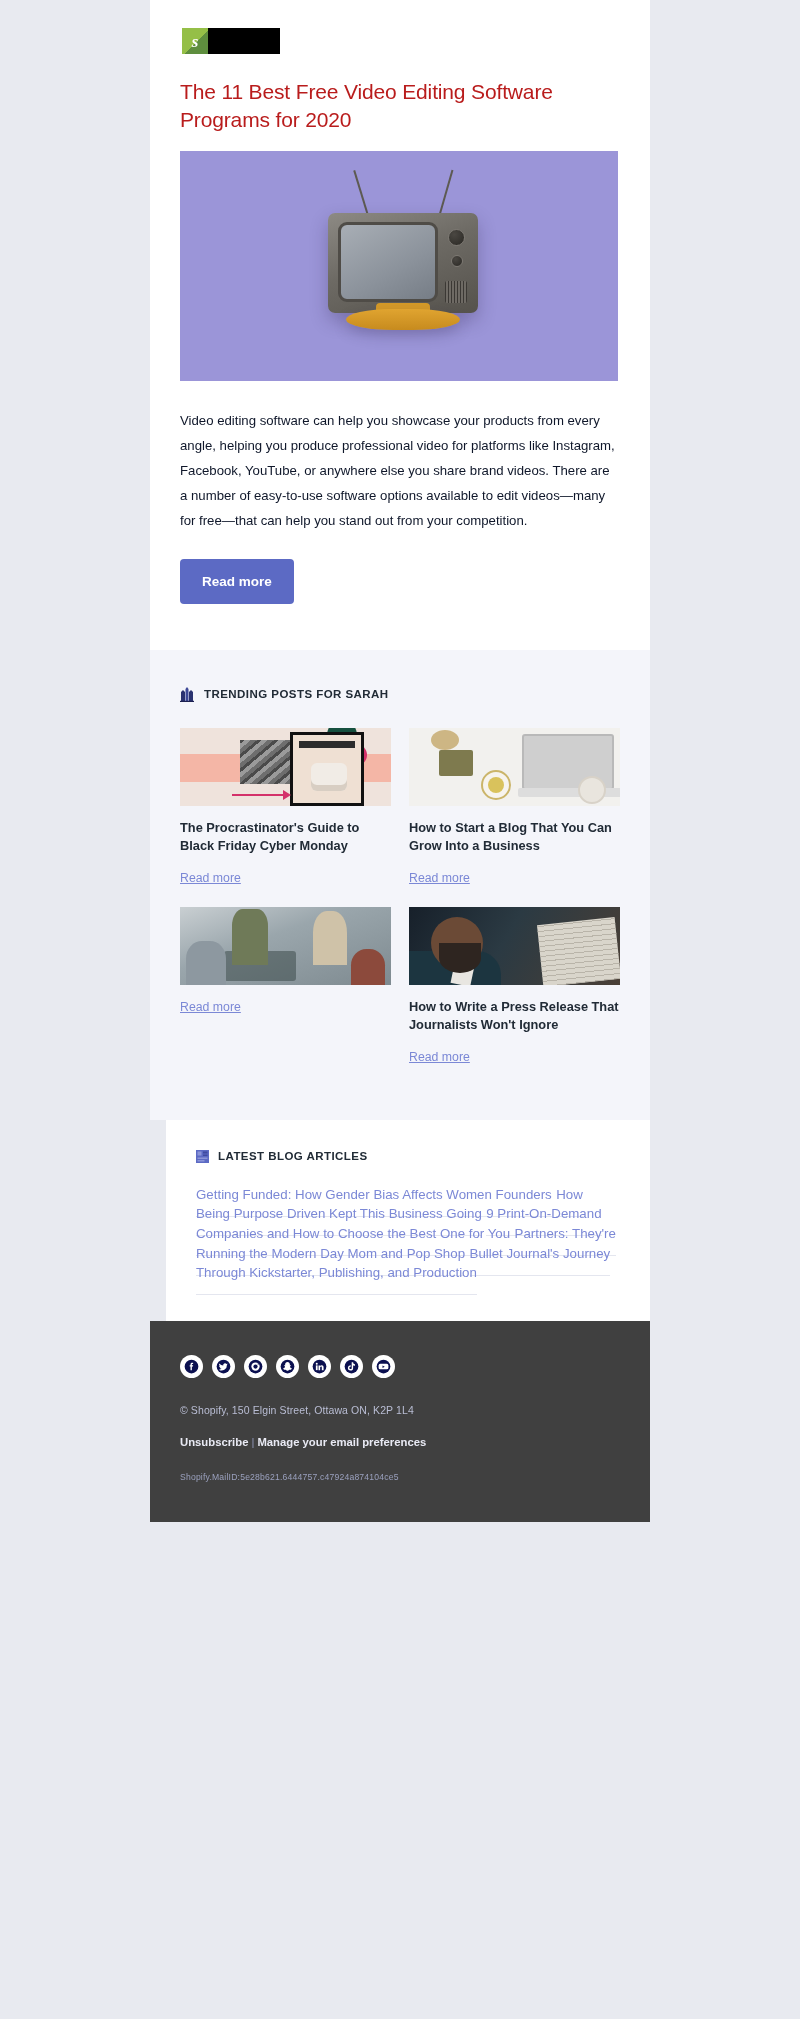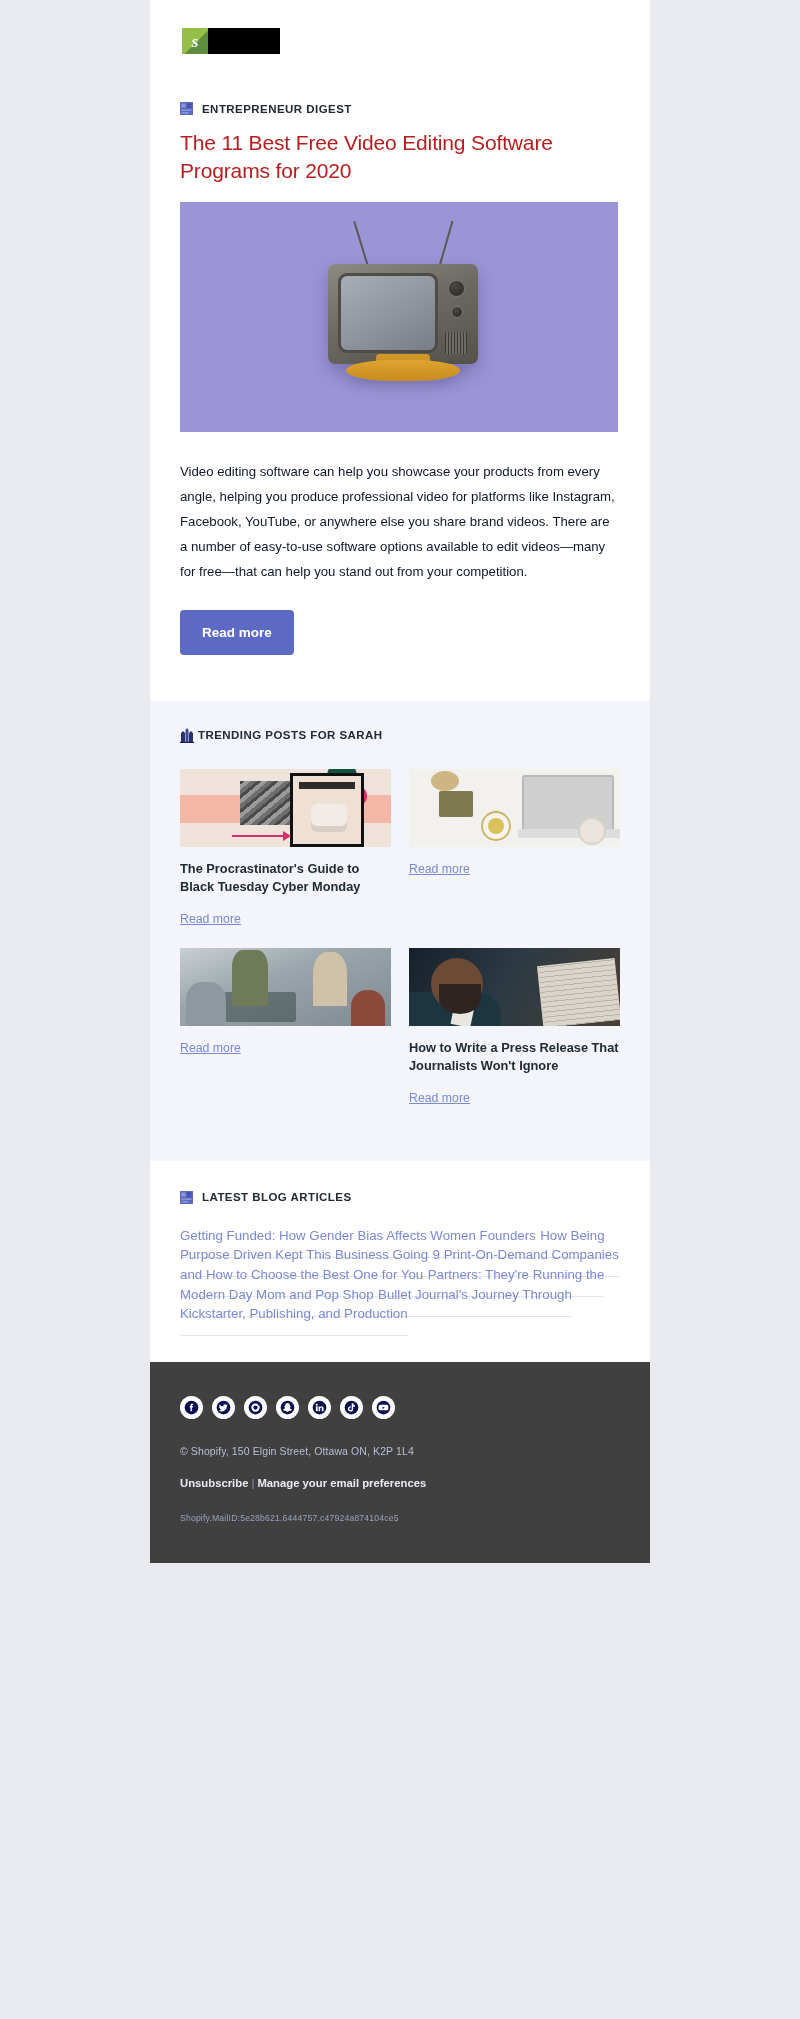--- a/index.html
+++ b/index.html
@@ -185,22 +185,23 @@
   .header-block-tail { height: 46px; background:#fff; }
 
   
   .trending-block {
     background: #f4f5fa;
     padding: 27px 30px 34px 30px;
   }
   .trending-head {
     display: flex;
     align-items: center;
-    gap: 4px;
+    gap: 10px;
     padding-bottom: 4px;
+    margin-top: 10px;
   }
   .trending-icon { width: 14px; height: 15px; flex: 0 0 14px; }
   .trending-title {
     font-size: 11.5px;
     font-weight: 700;
     letter-spacing: 0.45px;
     color: #212b36;
   }
   .post-grid {
     display: grid;
@@ -267,20 +268,21 @@
   .th4 .beard { position:absolute; left:30px; top:36px; width:42px; height:30px; border-radius:0 0 50% 50%; background:#2e2520; }
   .th4 .suit { position:absolute; left:0; bottom:0; width:92px; height:34px; background:#1c3540; border-radius:0 24px 0 0; }
   .th4 .shirt { position:absolute; left:44px; bottom:0; width:20px; height:26px; background:#e8e6e1; transform: rotate(12deg); }
   .th4 .paper { position:absolute; right:2px; top:14px; width:78px; height:62px; background:#d9d5cb;
       background-image: repeating-linear-gradient(0deg,#b9b4a9 0 1px,transparent 1px 5px); transform: rotate(-6deg); }
 
   
   .latest-block {
     background: #ffffff;
     padding: 30px 30px 38px 30px;
+    margin-left: 16px;
   }
   .latest-head {
     display: flex;
     align-items: center;
     gap: 9px;
     padding-bottom: 8px;
   }
   .latest-icon { width: 13px; height: 13px; flex: 0 0 13px; }
   .latest-title {
     font-size: 11.5px;
@@ -345,31 +347,20 @@
 
     <div class="header-block">
 
       <div class="logo-row">
         <div class="shopify-logo">
           <div class="logo-bag"></div>
           <div class="logo-wordmark"></div>
         </div>
       </div>
 
-      <div class="eyebrow">
-        <svg class="eyebrow-icon" viewBox="0 0 13 13">
-          <rect x="0" y="0" width="13" height="13" fill="#5c6ac4"></rect>
-          <rect x="1.5" y="1.5" width="4" height="4" fill="#8c95d8"></rect>
-          <rect x="7" y="1.5" width="4.5" height="2" fill="#3f4aa0"></rect>
-          <rect x="7" y="4.5" width="4.5" height="1.5" fill="#3f4aa0"></rect>
-          <rect x="1.5" y="7.5" width="10" height="1.5" fill="#8c95d8"></rect>
-          <rect x="1.5" y="10" width="7" height="1.5" fill="#8c95d8"></rect>
-        </svg>
-        <span class="eyebrow-text">ENTREPRENEUR DIGEST</span>
-      </div>
 
       <h1 class="article-title">The 11 Best Free Video Editing Software Programs for 2020</h1>
 
       <div class="hero-image">
         <div class="tv-ant-l"></div>
         <div class="tv-ant-r"></div>
         <div class="tv-body">
           <div class="tv-screen"></div>
           <div class="tv-knob k1"></div>
           <div class="tv-knob k2"></div>
@@ -403,32 +394,33 @@
             <div class="band"></div>
               <div class="circ-g"></div>
               <div class="circ-p"></div>
             <div class="photo"></div>
             <div class="tablet">
                 <div class="lbl"></div>
                 <div class="cup"></div>
               </div>
             <div class="arrow"></div>
           </div>
-          <div class="post-card-title">The Procrastinator's Guide to Black Tuesday Cyber Monday</div>
+          <div class="post-card-title">The Procrastinator's Guide to Black Friday Cyber Monday</div>
           <a class="post-readmore">Read more</a>
         </div>
 
         <div class="post-card">
           <div class="post-thumb th2">
             <div class="plant"></div>
               <div class="book"></div>
               <div class="laptop"></div>
             <div class="cup"></div>
               <div class="bowl"></div>
           </div>
+          <div class="post-card-title">How to Start a Blog That You Can Grow Into a Business</div>
           <a class="post-readmore">Read more</a>
         </div>
 
         <div class="post-card">
           <div class="post-thumb th3">
             <div class="table"></div>
               <div class="p1"></div>
               <div class="p2"></div>
               <div class="p3"></div>
               <div class="p4"></div>

